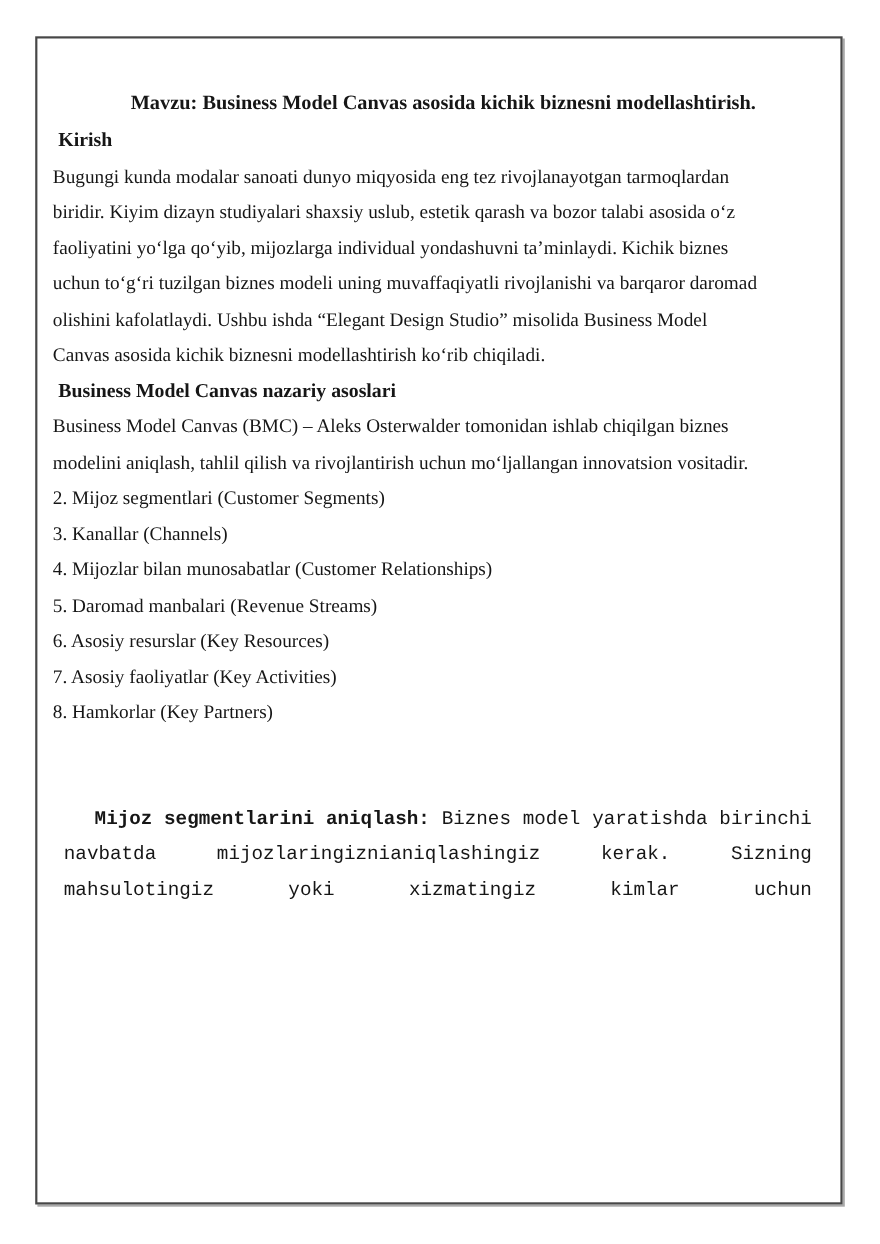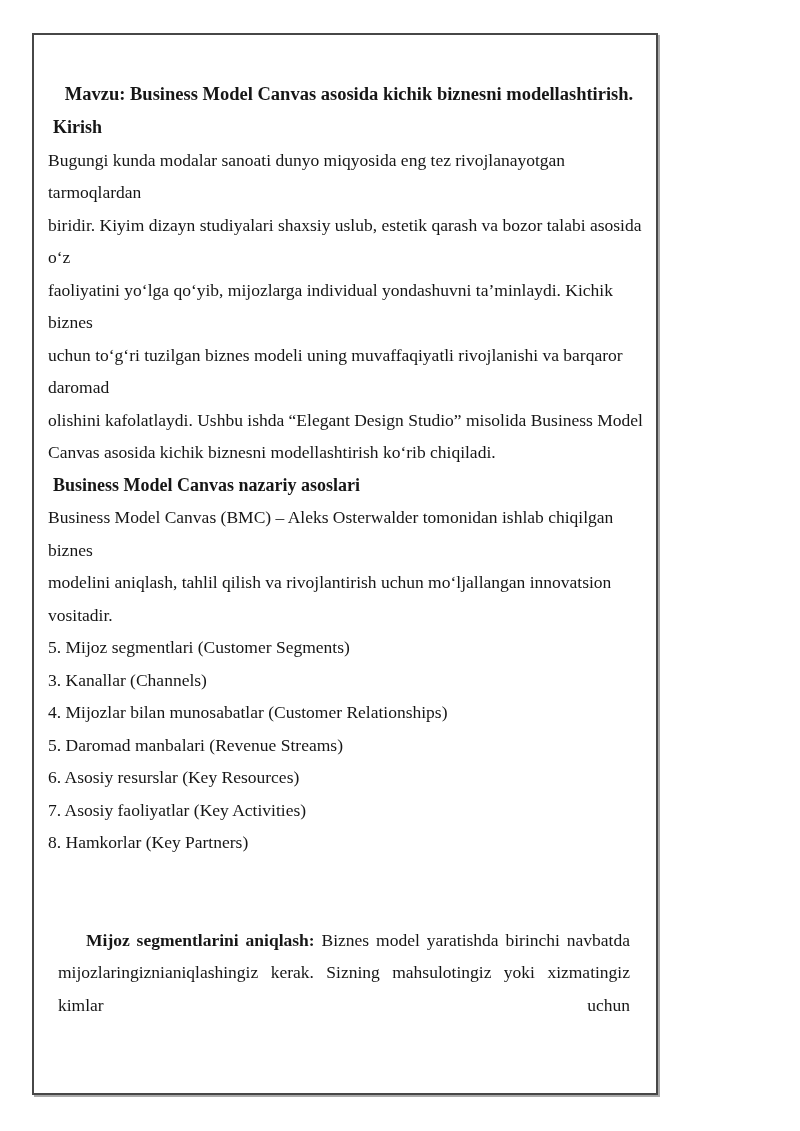--- a/index.html
+++ b/index.html
@@ -9,21 +9,21 @@
     width: 800px;
     height: 1131px;
     font-family: "Liberation Serif", "DejaVu Serif", serif;
     color: #161616;
     -webkit-font-smoothing: antialiased;
   }
   .sheet {
     position: absolute;
     left: 32px;
     top: 33px;
-    width: 626px;
+    width: 734px;
     height: 1062px;
     box-sizing: border-box;
     border: 2px solid #474747;
     box-shadow: 2px 2px 0 #a9a9a9;
     background: #ffffff;
     padding: 0 6px 0 14px;
     overflow: hidden;
   }
   .doc-title {
     margin: 43px 0 0 0;
@@ -64,20 +64,21 @@
     font-size: 17.5px;
     line-height: 32.5px;
   }
   .p-customer {
     margin: 65px 20px 0 10px;
     font-size: 17.5px;
     line-height: 32.5px;
     text-indent: 28px;
     text-align: justify;
     text-align-last: justify;
+    font-family: Liberation Mono, monospace;
   }
   .p-customer .lead {
     font-weight: bold;
   }
 </style>
 </head>
 <body>
 
 <div class="sheet">
 
@@ -92,21 +93,21 @@
 olishini kafolatlaydi. Ushbu ishda “Elegant Design Studio” misolida Business Model
 Canvas asosida kichik biznesni modellashtirish ko‘rib chiqiladi.</p>
 
   <h2 class="heading h-bmc">Business Model Canvas nazariy asoslari</h2>
 
   <p class="body p-bmc">Business Model Canvas (BMC) – Aleks Osterwalder tomonidan ishlab chiqilgan biznes
 modelini aniqlash, tahlil qilish va rivojlantirish uchun mo‘ljallangan innovatsion vositadir.</p>
 
 
   <div class="blocks-list">
-    <div class="list-item">5. Mijoz segmentlari (Customer Segments)</div>
+    <div class="list-item">2. Mijoz segmentlari (Customer Segments)</div>
     <div class="list-item">3. Kanallar (Channels)</div>
     <div class="list-item">4. Mijozlar bilan munosabatlar (Customer Relationships)</div>
     <div class="list-item">5. Daromad manbalari (Revenue Streams)</div>
     <div class="list-item">6. Asosiy resurslar (Key Resources)</div>
     <div class="list-item">7. Asosiy faoliyatlar (Key Activities)</div>
     <div class="list-item">8. Hamkorlar (Key Partners)</div>
   </div>
 
   <p class="p-customer"><span class="lead">Mijoz segmentlarini aniqlash:</span><span> Biznes model yaratishda birinchi navbatda mijozlaringiznianiqlashingiz kerak. Sizning mahsulotingiz yoki xizmatingiz kimlar uchun</span></p>
 

